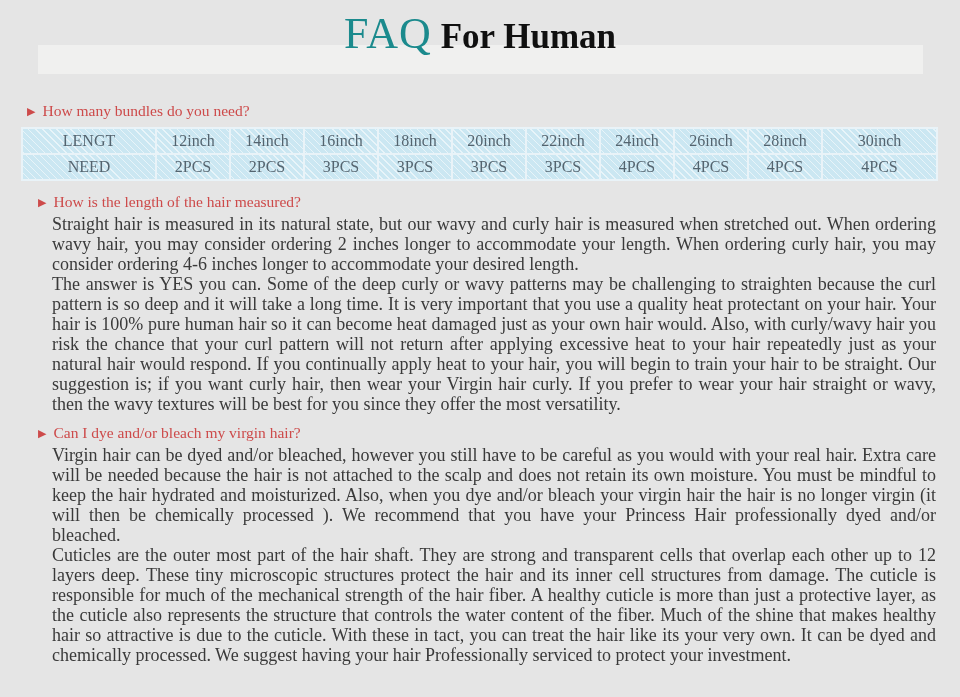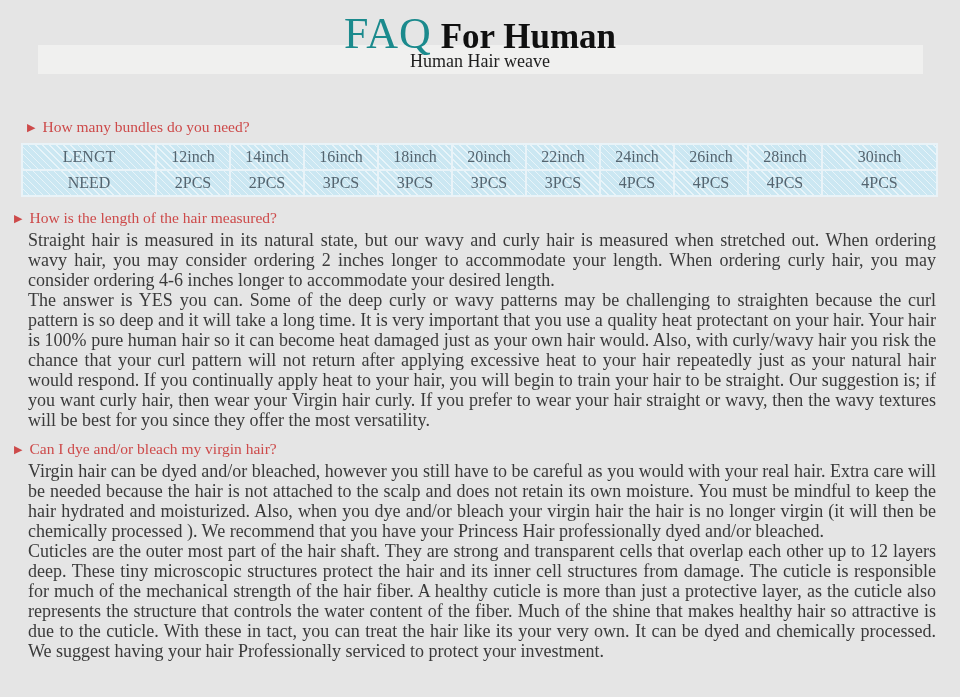--- a/index.html
+++ b/index.html
@@ -28,21 +28,21 @@
   .title-rest{font-size:35px;color:#101010;font-weight:bold;margin-left:9px;}
   .subtitle{
     position:absolute;z-index:2;left:0;right:0;top:51px;
     text-align:center;font-size:18px;color:#1d1d1d;
   }
   
   .q-line{
     color:#cd4a4a;font-size:15.5px;line-height:18px;
     margin:0 24px 0 27px;
   }
-  .first-q{margin-top:44px;}
+  .first-q{margin-top:28px;}
   .bullet{
     display:inline-block;font-size:11px;
     vertical-align:1px;margin-right:7px;
     font-family:"DejaVu Sans",sans-serif;
   }
   
   .bundles{
     margin:6px 0 12px 21px;
     width:917px;
     border-collapse:collapse;
@@ -60,38 +60,37 @@
     border:2px solid #e9f3f8;
     height:24px;
     text-align:center;
     font-size:16px;
     color:#54646f;
     padding:0;
     overflow:hidden;
     white-space:nowrap;
   }
   
-  .qa{margin:0 24px 0 14px;}
+  .qa{margin:0 24px 0 38px;}
   .qa .q-line{margin:10px 0 2px 0;}
   .answer{
     margin:0 0 0 14px;
     font-size:18px;line-height:20px;
     text-align:justify;
     color:#3a3a3a;
   }
 </style>
 </head>
 <body>
 
 <div class="page">
 
   <div class="header">
     <div class="band"></div>
     <h1 class="titlebar"><span class="title-accent">FAQ</span><span class="title-rest">For Human</span></h1>
-    <div class="subtitle">Human Hair weave</div>
   </div>
 
   <div class="q-line first-q">
     <span class="bullet">▶</span><span>How many bundles do you need?</span>
   </div>
 
   <table class="bundles">
     <colgroup>
       <col style="width:134px">
       <col style="width:74px">

